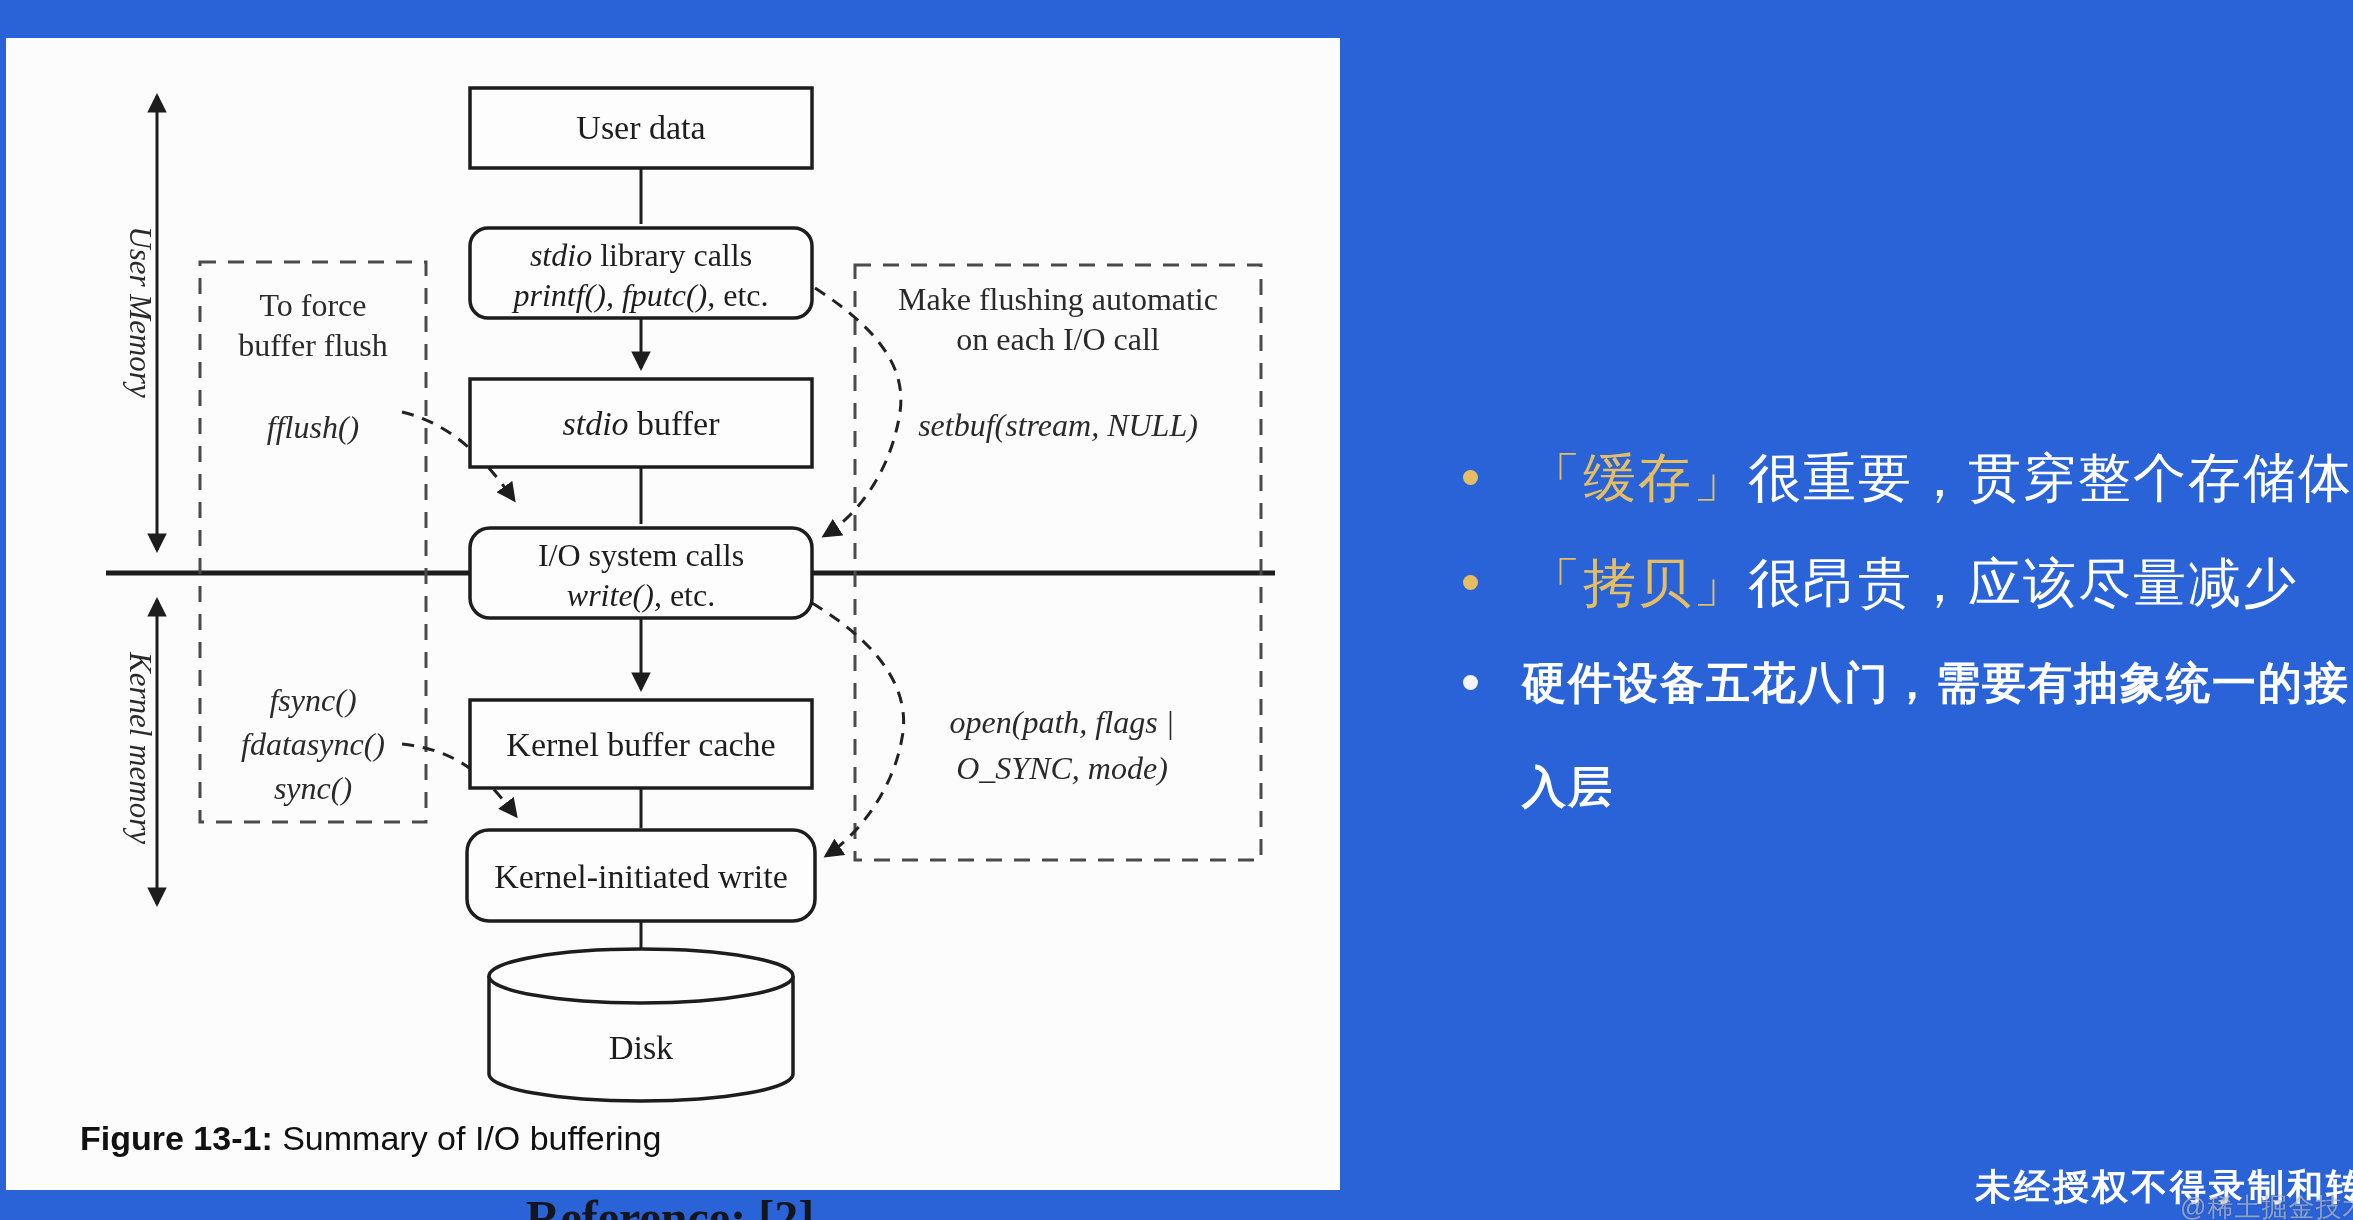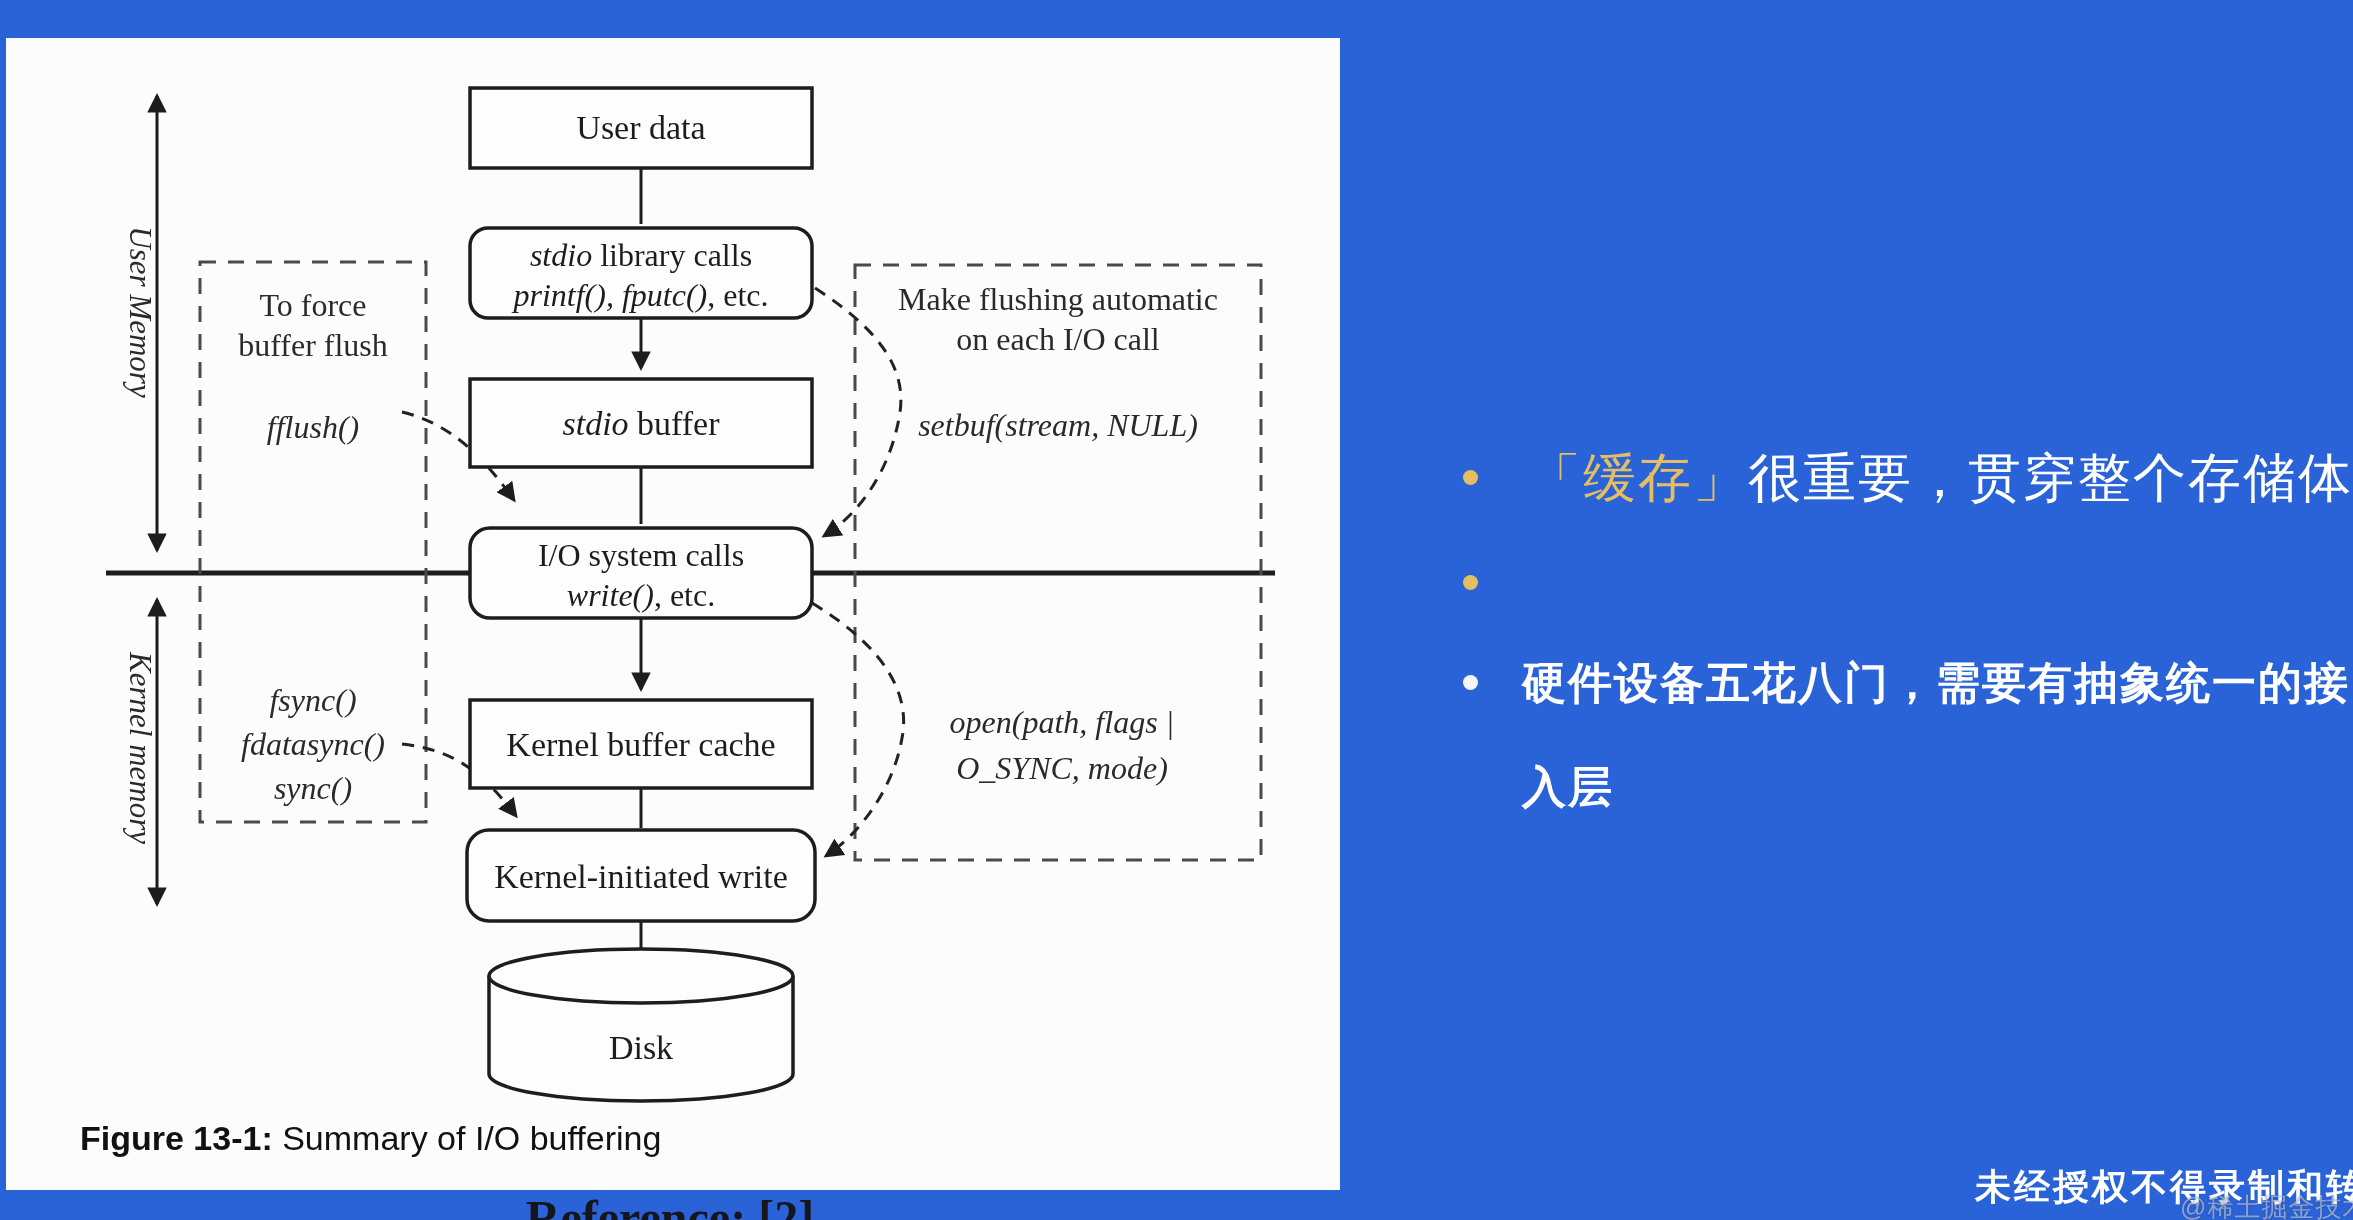--- a/index.html
+++ b/index.html
@@ -139,20 +139,23 @@
       </text>
     </svg>
   </div>
 
   <span class="dot dot-gold" style="left:1463px;top:470px;"></span>
   <div class="bullet-line" style="left:1528px;top:452px;">
     <span class="hl">「缓存」</span><span>很重要，贯穿整个存储体系</span>
   </div>
 
   <span class="dot dot-gold" style="left:1463px;top:575px;"></span>
+  <div class="bullet-line" style="left:1528px;top:557px;">
+    <span class="hl">「拷贝」</span><span>很昂贵，应该尽量减少</span>
+  </div>
 
   <span class="dot dot-white" style="left:1463px;top:675px;"></span>
   <div class="bullet-par" style="left:1522px;top:631px;width:858px;">
     <span>硬件设备五花八门，需要有抽象统一的接入层</span>
   </div>
 
   <div id="reference">Reference: [2]</div>
   <div id="notice">未经授权不得录制和转载</div>
   <div id="watermark">@稀土掘金技术社区</div>
 

